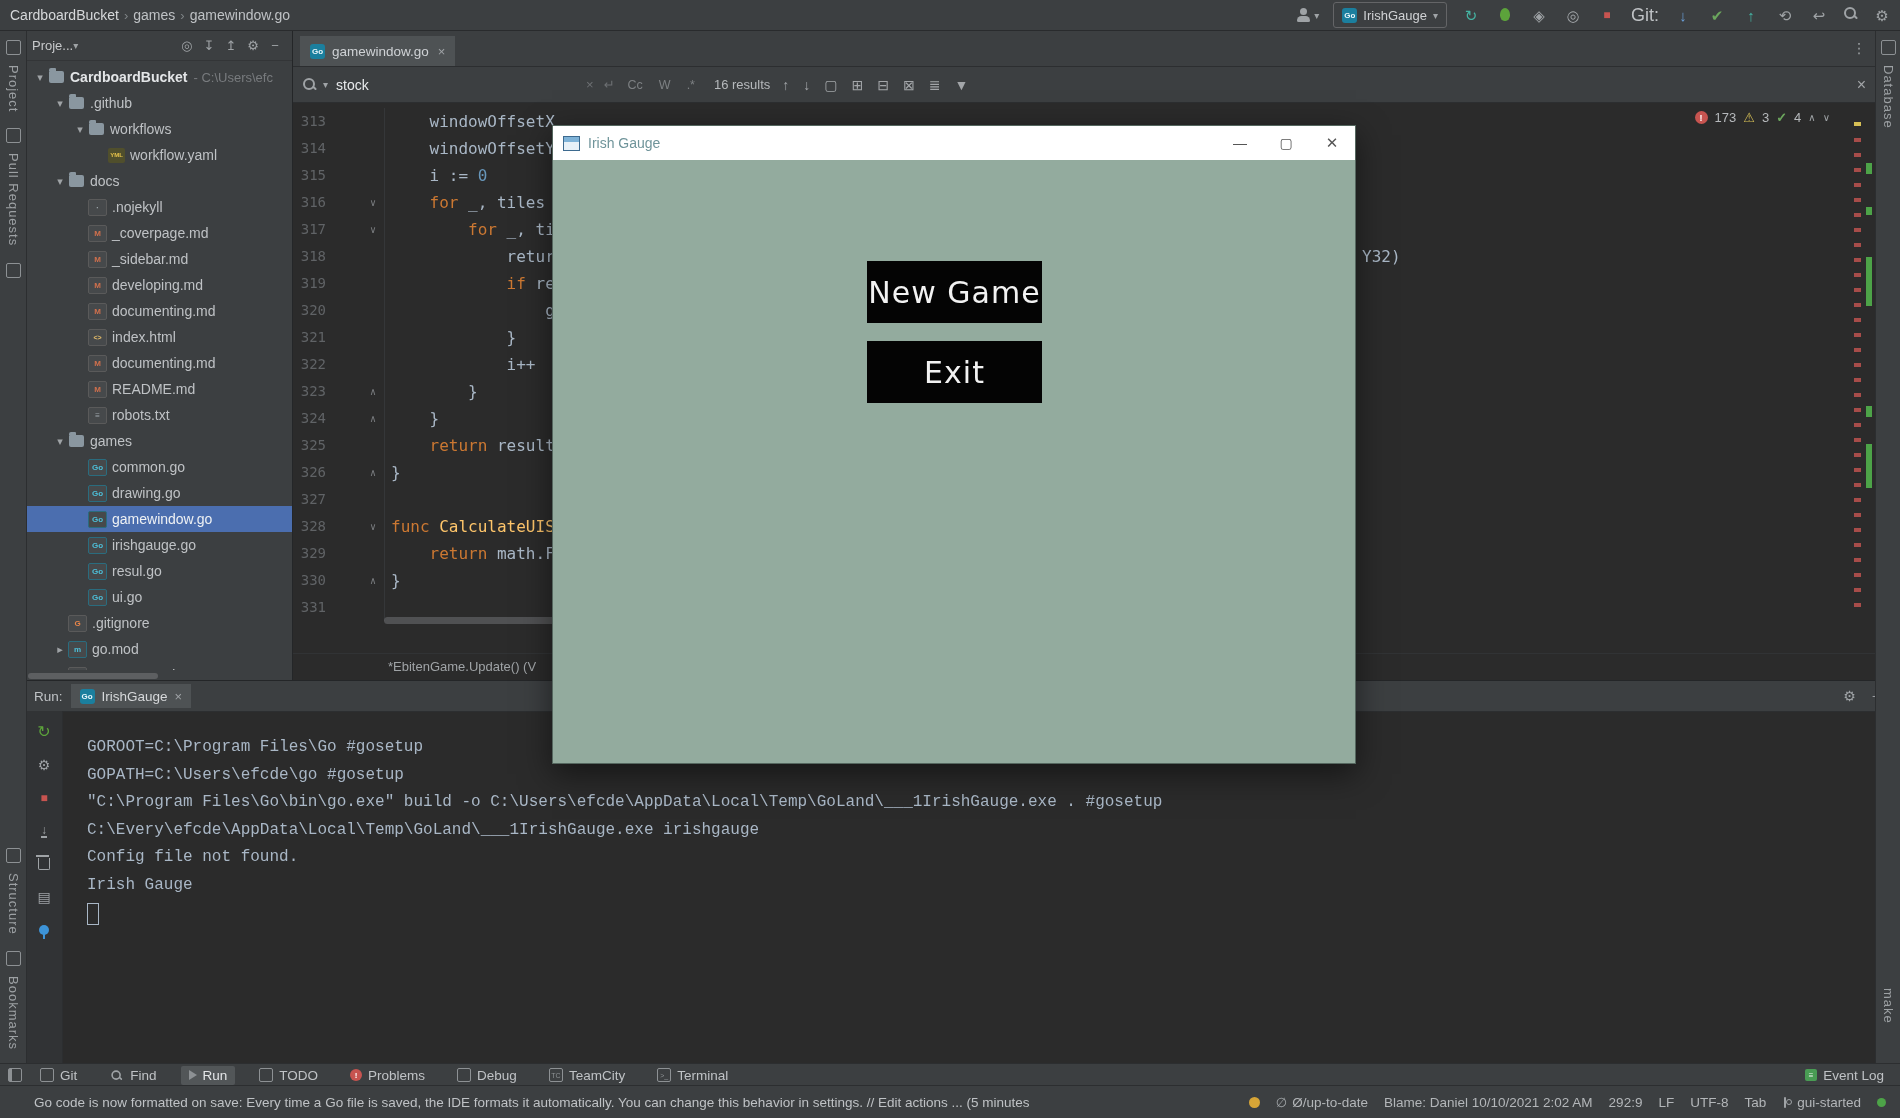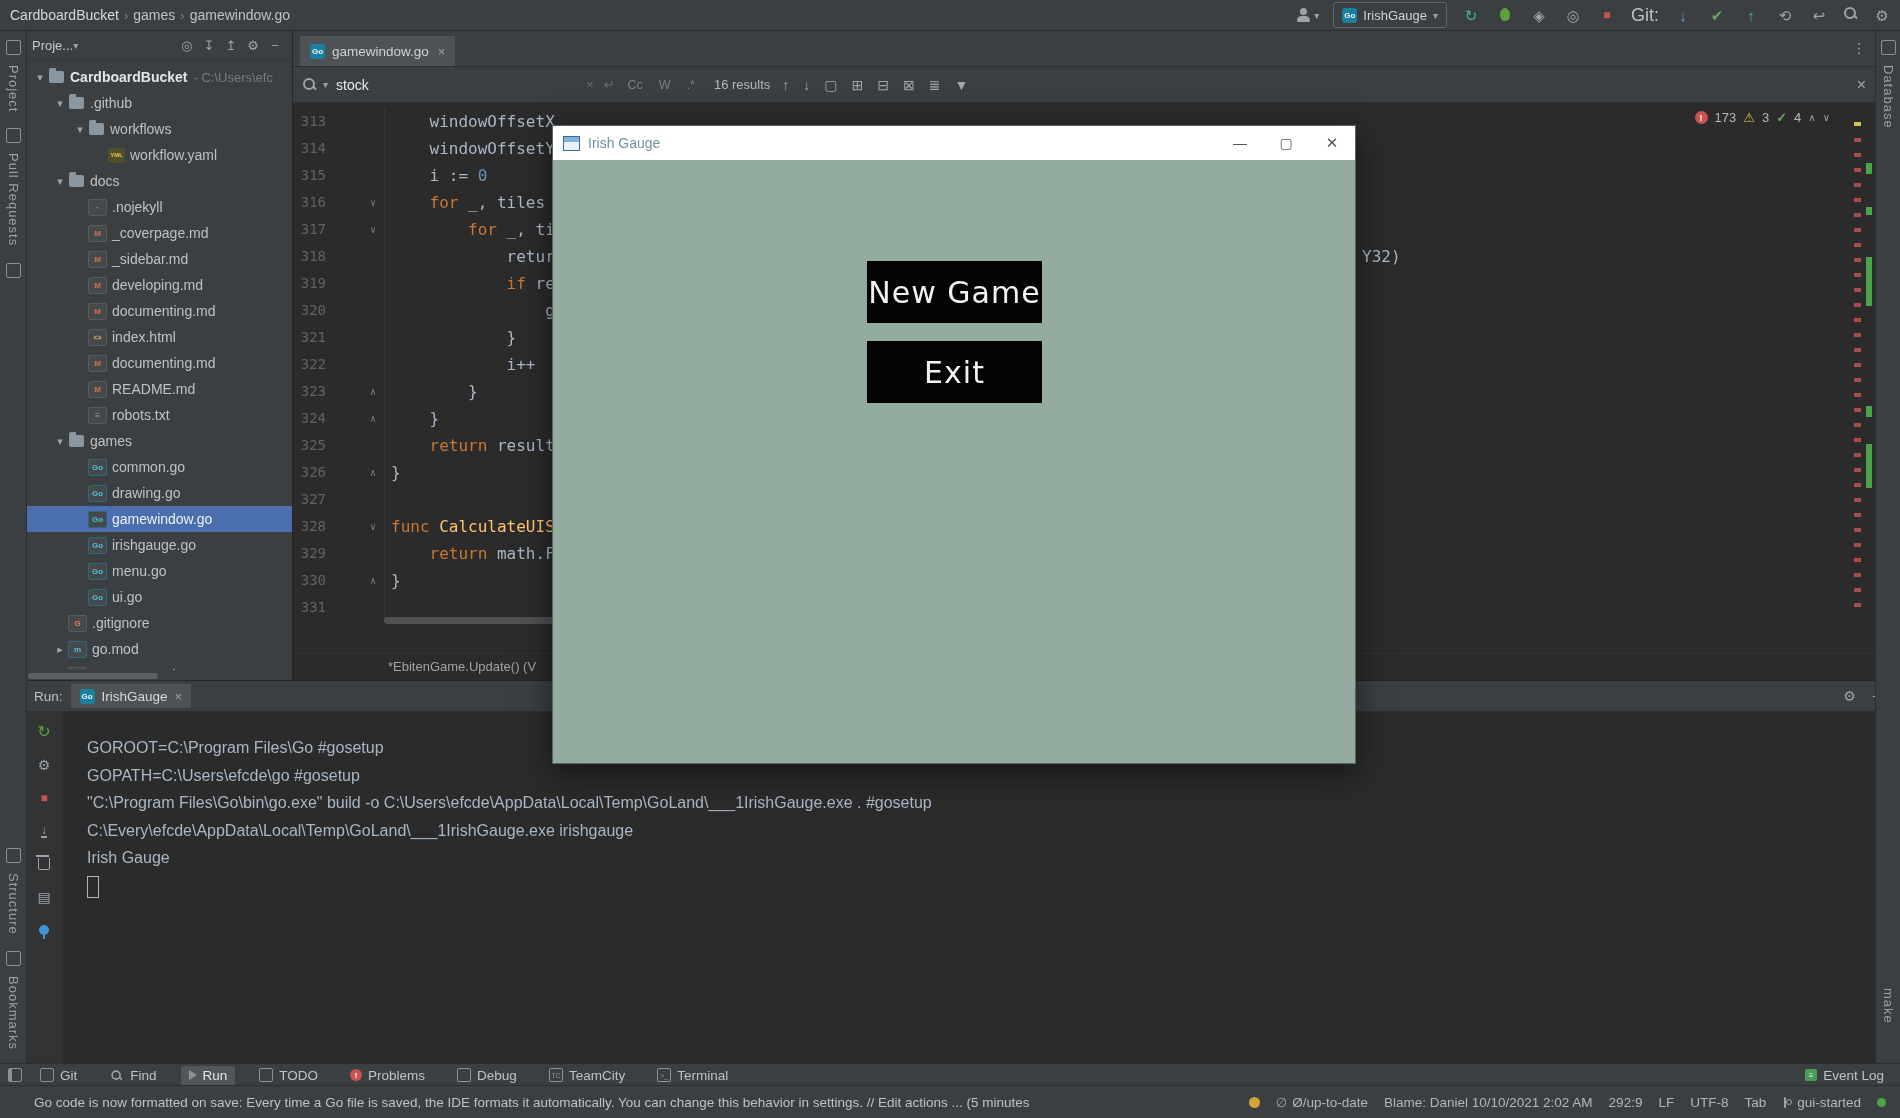--- a/index.html
+++ b/index.html
@@ -126,21 +126,21 @@
   .rt-ic{width:18px;height:18px;display:flex;align-items:center;justify-content:center;font-size:14px;
          color:#9fa3a6;cursor:pointer;line-height:1;}
   .rt-rerun{color:#5ca33b;font-size:16px;}
   .rt-stop{color:#c75450;font-size:12px;}
   .rt-scroll span{border-bottom:2px solid #9fa3a6;padding-bottom:0px;font-size:12px;}
   .i-trash{position:relative;width:10px;height:11px;border:1.5px solid #9fa3a6;border-top:none;border-radius:0 0 2px 2px;}
   .i-trash::before{content:'';position:absolute;left:-3px;top:-3.5px;width:13px;height:2px;background:#9fa3a6;}
   .i-pin{position:relative;width:10px;height:10px;border-radius:50%;background:#3d94d8;}
   .i-pin::after{content:'';position:absolute;left:4px;top:9px;width:2px;height:5px;background:#3d94d8;}
   .console{position:absolute;left:37px;top:30px;right:0;bottom:0;padding:23px 0 2px 24px;
-           font-family:Liberation Sans, sans-serif;font-size:16px;color:#a9b7c6;}
+           font-family:Liberation Mono, monospace;font-size:16px;color:#a9b7c6;}
   .conline{height:27.5px;line-height:27.5px;white-space:pre;}
   .concursor{width:10px;height:20px;border:1.5px solid #a9b7c6;margin-top:4px;}
 
   
   .gamewin{position:absolute;left:552px;top:125px;width:802px;height:637px;z-index:100;
            border:1px solid #55675f;box-shadow:0 10px 30px rgba(0,0,0,.5);}
   .gw-title{height:34px;background:#ffffff;display:flex;align-items:center;padding:0 0 0 10px;}
   .gw-appico{width:15px;height:13px;border:1px solid #3d6a8f;background:linear-gradient(180deg,#7fb3d8 0 40%,#e8f1f8 40% 100%);}
   .gw-name{color:#6f949a;font-size:14px;margin-left:8px;flex:1;}
   .gw-btn{width:46px;height:34px;display:flex;align-items:center;justify-content:center;color:#555;font-size:14px;cursor:pointer;}
@@ -341,21 +341,21 @@
             <span class="tlabel">gamewindow.go</span>
           </div>
           <div class="tree-row" style="padding-left: 46px;">
             <span class="chev"></span>
             <span class="fico fico-go">Go</span>
             <span class="tlabel">irishgauge.go</span>
           </div>
           <div class="tree-row" style="padding-left: 46px;">
             <span class="chev"></span>
             <span class="fico fico-go">Go</span>
-            <span class="tlabel">menu.go</span>
+            <span class="tlabel">resul.go</span>
           </div>
           <div class="tree-row" style="padding-left: 46px;">
             <span class="chev"></span>
             <span class="fico fico-go">Go</span>
             <span class="tlabel">ui.go</span>
           </div>
           <div class="tree-row" style="padding-left: 26px;">
             <span class="chev"></span>
             <span class="fico fico-git">G</span>
             <span class="tlabel">.gitignore</span>
@@ -552,20 +552,21 @@
       <span class="rt-ic">▤</span>
       <span class="rt-ic">
           <span class="i-pin"></span>
         </span>
     </div>
     <div class="console" id="run-console">
         <div class="conline">GOROOT=C:\Program Files\Go #gosetup</div>
         <div class="conline">GOPATH=C:\Users\efcde\go #gosetup</div>
         <div class="conline">"C:\Program Files\Go\bin\go.exe" build -o C:\Users\efcde\AppData\Local\Temp\GoLand\___1IrishGauge.exe . #gosetup</div>
         <div class="conline">C:\Every\efcde\AppData\Local\Temp\GoLand\___1IrishGauge.exe irishgauge</div>
+        <div class="conline">Config file not found.</div>
         <div class="conline">Irish Gauge</div>
         <div class="concursor"></div>
       </div>
   </div>
 
   <div class="gamewin">
     <div class="gw-title">
       <span class="gw-appico"></span>
       <span class="gw-name">Irish Gauge</span>
       <span class="gw-btn">—</span>

